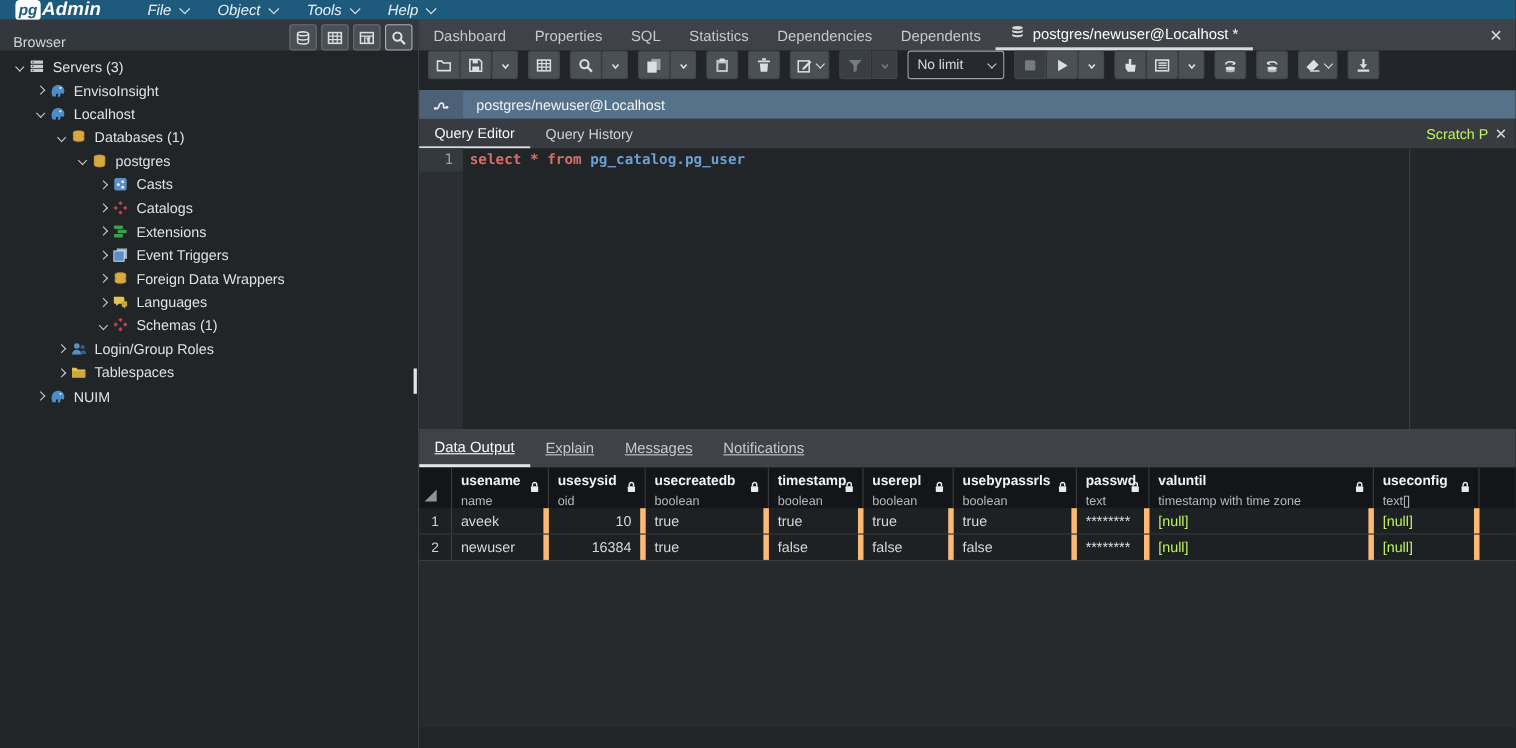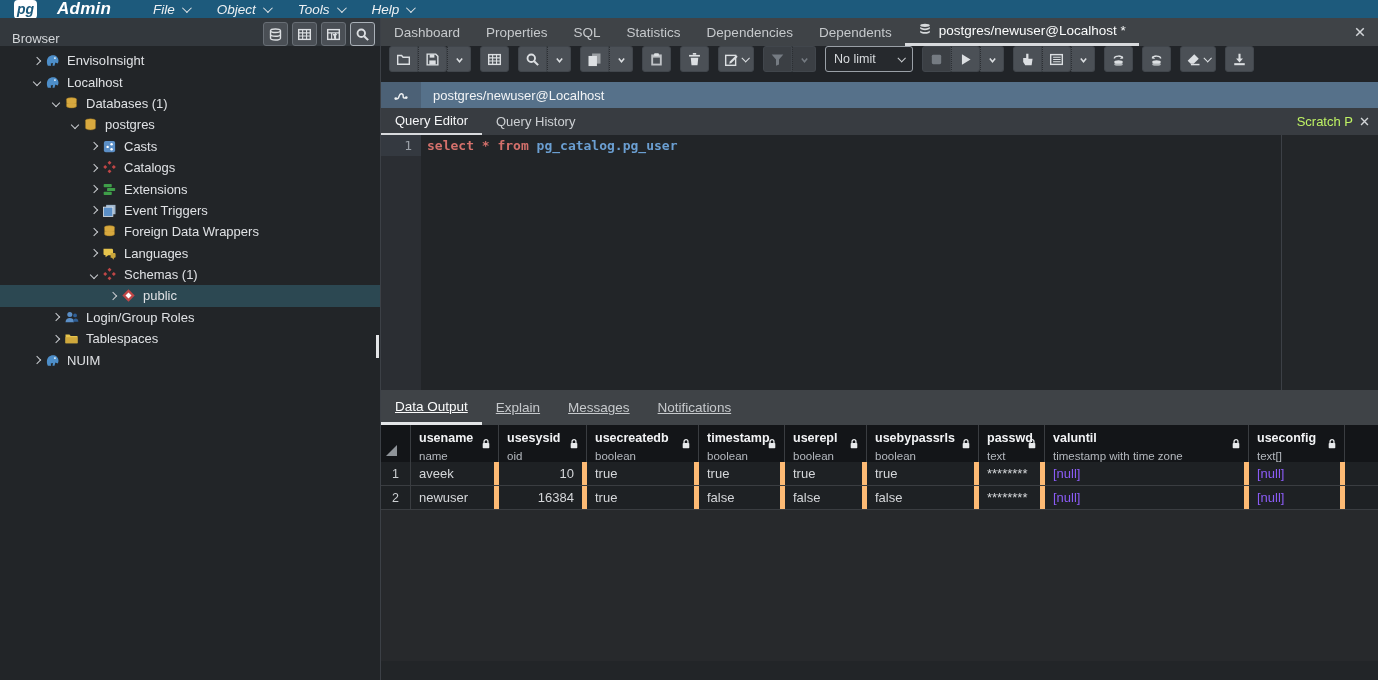--- a/index.html
+++ b/index.html
@@ -6,21 +6,21 @@
   html,body { width:1378px; height:680px; overflow:hidden; background:#222528;
     font-family:"Liberation Sans", sans-serif; }
   .app { width:1378px; height:680px; display:flex; flex-direction:column; }
 
   
   .menubar { height:18px; background:#1d5a7c; display:flex; align-items:center;
     padding-left:14px; flex:none;font-style:italic; }
   .logo { display:flex; align-items:center; margin-right:28px; }
   .logo-pg { background:#fff; color:#1d5a7c; font-weight:bold; font-size:14px;
     padding:0 3px; border-radius:4px; height:19px; line-height:19px; }
-  .logo-admin { color:#fff; font-weight:bold; font-size:17px; letter-spacing:.2px; margin-left:1px;padding-left:19px; }
+  .logo-admin { color:#fff; font-weight:bold; font-size:17px; letter-spacing:.2px; margin-left:1px; }
   .menu-item { color:#eef1f3; font-size:13.5px; padding:0 14px; height:30px;
     display:flex; align-items:center; gap:7px; cursor:pointer; }
   .chev { width:7px; height:7px; border-right:1.6px solid #dfe3e6; border-bottom:1.6px solid #dfe3e6;
     transform:rotate(45deg) translateY(-2px); display:inline-block; }
 
   
   .body-split { flex:1; display:flex; min-height:0; }
   .sidebar { width:381px; flex:none; background:#222528; border-right:1px solid #3c4046;
     display:flex; flex-direction:column; position:relative; }
   .sidebar-header { height:28px; background:#33383d; display:flex; align-items:flex-end;
@@ -104,21 +104,21 @@
   .gh-text { flex:1; min-width:0; }
   .gh-name { color:#f2f3f5; font-size:12.5px; font-weight:bold; line-height:16px; white-space:nowrap; }
   .gh-type { color:#b4b8be; font-size:11.5px; line-height:14px; white-space:nowrap; }
   .gh-lock { color:#e8eaec; margin-top:8px; margin-left:4px; flex:none; }
   .grid-row { display:flex; flex:none; background:#1e2124; border-bottom:1px solid #3a3d41; }
   .gr-num { width:30px; height:23px; flex:none; border-right:1px solid #3a3d41; color:#cdd0d3;
     font-size:12.5px; display:flex; align-items:center; justify-content:center; cursor:pointer; }
   .gr-cell { height:23px; flex:none; border-right:5px solid #fdba74; color:#d5d7da; font-size:13px;
     display:flex; align-items:center; padding:0 8px; white-space:nowrap; overflow:hidden; cursor:pointer; }
   .gr-cell.num { justify-content:flex-end; }
-  .gr-cell .nullv { color:#8b5cf6; }
+  .gr-cell .nullv { color:#bef264; }
   .grid-filler { flex:1; background:#27292c; }
   .grid-bottom-strip { height:19px; background:#222528; flex:none; }
 </style>
 </head>
 <body>
 
 <div class="app">
 
   <header class="menubar">
     <div class="logo">
@@ -173,20 +173,38 @@
             </span>
             <span class="sbtn focused">
               <svg width="15" height="15" viewBox="0 0 16 16">
                 <circle cx="6.7" cy="6.7" r="4" fill="none" stroke="currentColor" stroke-width="2"></circle>
                 <path d="M9.8 9.8L14 14" stroke="currentColor" stroke-width="2.2"></path>
               </svg>
             </span>
           </span>
       </div>
       <div class="tree" id="tree">
+          <div class="tree-item" style="padding-left:10px">
+    <span class="twisty open"></span>
+    <span class="ticon" style="display:inline-flex;align-items:center">
+              <svg width="15" height="15" viewBox="0 0 16 16">
+                <g fill="#c9cdd1">
+                  <rect x="2" y="2.2" width="12" height="3.2" rx=".5"></rect>
+                  <rect x="2" y="6.2" width="12" height="3.2" rx=".5"></rect>
+                  <rect x="2" y="10.2" width="12" height="3.2" rx=".5"></rect>
+                </g>
+                <g fill="#222528">
+                  <circle cx="4.2" cy="3.8" r=".7"></circle>
+                  <circle cx="4.2" cy="7.8" r=".7"></circle>
+                  <circle cx="4.2" cy="11.8" r=".7"></circle>
+                </g>
+              </svg>
+            </span>
+    <span class="tlabel">Servers (3)</span>
+          </div>
           <div class="tree-item" style="padding-left:29px">
     <span class="twisty closed"></span>
     <span class="ticon" style="display:inline-flex;align-items:center">
               <svg width="15" height="15" viewBox="0 0 16 16">
                 <path fill="#4d8ec9" d="M3 13.5c-1.4-2.8-1.4-7 1-9.4 2.3-2.3 6.5-2.3 8.6-.2 2 2 2.4 5 1 7.2l-2.5-1-1 3.6H8l.5-3-2.4.5.4 2.3z"></path>
                 <circle cx="10.6" cy="5.4" r=".95" fill="#fff"></circle>
               </svg>
             </span>
     <span class="tlabel">EnvisoInsight</span>
           </div>
@@ -303,30 +321,20 @@
               <svg width="15" height="15" viewBox="0 0 16 16">
                 <g fill="#c04747">
                   <path d="M8 .8l2.1 2.1L8 5 5.9 2.9z"></path>
                   <path d="M3.4 5.4l2.1 2.1-2.1 2.1-2.1-2.1z"></path>
                   <path d="M12.6 5.4l2.1 2.1-2.1 2.1-2.1-2.1z"></path>
                   <path d="M8 10l2.1 2.1L8 14.2l-2.1-2.1z"></path>
                 </g>
               </svg>
             </span>
     <span class="tlabel">Schemas (1)</span>
-          </div>
-          <div class="tree-item selected" style="padding-left:105px">
-    <span class="twisty closed"></span>
-    <span class="ticon" style="display:inline-flex;align-items:center">
-              <svg width="15" height="15" viewBox="0 0 16 16">
-                <path d="M8 1.4L14.6 8 8 14.6 1.4 8z" fill="#c04747"></path>
-                <path d="M8 4.8L11.2 8 8 11.2 4.8 8z" fill="#fff"></path>
-              </svg>
-            </span>
-    <span class="tlabel">public</span>
           </div>
           <div class="tree-item" style="padding-left:48px">
     <span class="twisty closed"></span>
     <span class="ticon" style="display:inline-flex;align-items:center">
               <svg width="15" height="15" viewBox="0 0 16 16">
                 <circle cx="6.2" cy="4.8" r="2.7" fill="#5b8fc7"></circle>
                 <path d="M1.6 13c0-3 2-4.6 4.6-4.6s4.6 1.6 4.6 4.6z" fill="#5b8fc7"></path>
                 <circle cx="11.8" cy="5.8" r="2" fill="#2f5f96"></circle>
                 <path d="M9.6 12.6c.2-2.5 1.4-3.6 3-3.6 1.5 0 2.5 1.1 2.8 3.6z" fill="#2f5f96"></path>
               </svg>

